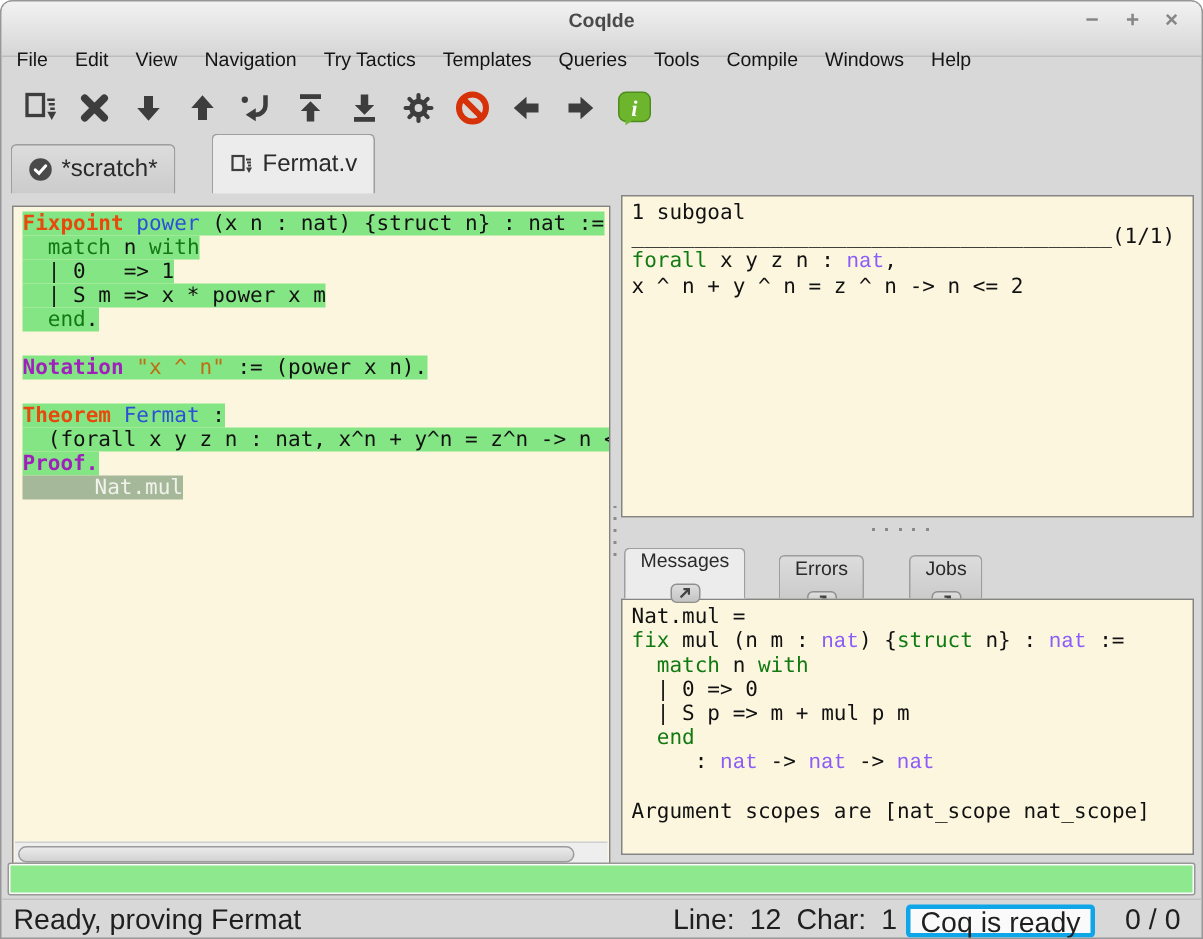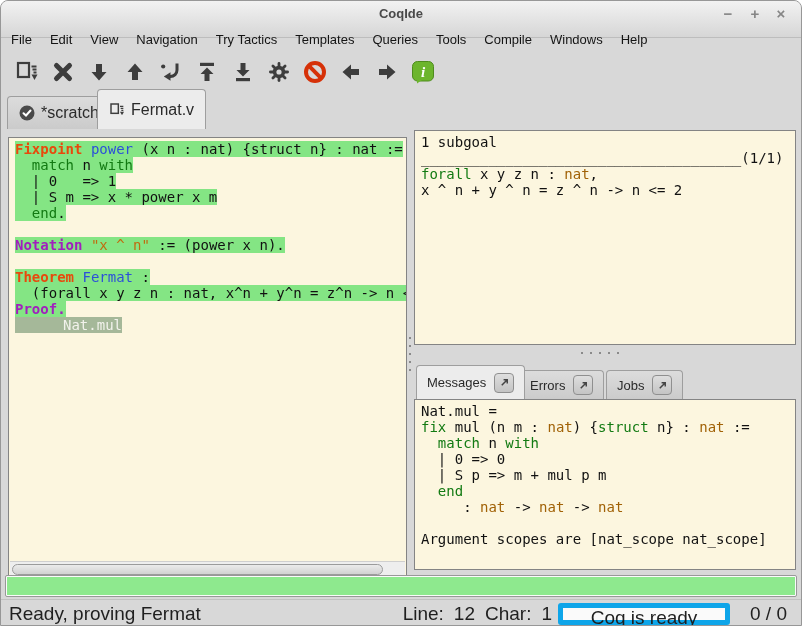--- a/index.html
+++ b/index.html
@@ -24,76 +24,76 @@
     align-items:center;padding-left:8px;}
   .tool-btn{width:36px;height:32px;display:flex;align-items:center;justify-content:center;}
   .tool-icon{width:24px;height:24px;display:block;}
   .tool-icon svg{width:100%;height:100%;display:block;}
   
   .tabbar{position:absolute;left:0;top:92px;right:0;height:36px;}
   .tab{position:absolute;bottom:0;display:flex;align-items:center;gap:6px;
     padding:16px 11px;font-size:16px;color:#2a2a2a;
     background:linear-gradient(#dcdcdc,#cbcbcb);border:1px solid #9e9e9e;
     border-bottom:none;border-radius:4px 4px 0 0;height:28px;}
-  .tab.active{height:40px;background:#ececec;z-index:2;}
+  .tab.active{height:40px;background:#ececec;z-index:2;margin-left:44px;}
   .tab1{left:6px}.tab2{left:96px}
   .tabicon{width:16px;height:16px;display:block;}
   .tabicon svg{width:100%;height:100%;display:block;}
   
   .pane{position:absolute;background:#fcf6df;border:1px solid #848484;overflow:hidden;}
   .editor{left:7px;top:136px;width:399px;height:442px;}
   .goalspane{left:413px;top:129px;width:382px;height:215px;}
   .msgpane{left:413px;top:398px;width:382px;height:171px;}
   .code{font-family:"DejaVu Sans Mono",monospace;font-size:14px;line-height:16px;
     padding:3px 0 0 6px;white-space:pre;color:#111;}
   .code-line{min-height:16px;white-space:pre;}
   .tok-kw{color:#e8490c;font-weight:bold;}
   .tok-vio{color:#a11fbd;font-weight:bold;}
   .tok-id{color:#2c50d8;}
   .tok-gal{color:#127a12;}
-  .tok-type{color:#a16207;}
+  .tok-type{color:#8b5cf6;font-family:Liberation Mono, monospace;}
   .tok-str{color:#c06c10;}
   .hl-proc{background:#84e584;}
   .hl-sent{background:#a5b899;color:#f2f2ec;padding-left:48px;}
   
   .hscroll{position:absolute;left:1px;right:1px;bottom:1px;height:16px;background:#eeeeee;
     border-top:1px solid #cfcfcf;}
   .hthumb{position:absolute;left:2px;top:2px;height:11px;width:94%;
     background:linear-gradient(#ebebeb,#d2d2d2);border:1px solid #9b9b9b;border-radius:6px;}
   
   .vgrip{position:absolute;left:407px;top:336px;width:4px;height:38px;
     background:repeating-linear-gradient(to bottom,#8a8a8a 0 2px,transparent 2px 8px);
     background-size:2px 100%;background-repeat:no-repeat;background-position:center;}
   .hgrip{position:absolute;left:580px;top:350px;width:44px;height:4px;
     background:repeating-linear-gradient(to right,#8a8a8a 0 2px,transparent 2px 9px);
     background-size:100% 2px;background-repeat:no-repeat;background-position:center;}
   
   .msgtabs{position:absolute;left:413px;top:362px;width:382px;height:36px;}
   .msgtab{position:absolute;bottom:0;display:flex;align-items:center;gap:8px;
     padding:0 10px;font-size:13px;color:#2a2a2a;height:29px;
     background:linear-gradient(#dcdcdc,#cbcbcb);border:1px solid #9e9e9e;
-    border-bottom:none;border-radius:4px 4px 0 0;}
+    border-bottom:none;border-radius:4px 4px 0 0;flex-direction:column;}
   .msgtab.active{height:34px;background:#ececec;z-index:2;}
   .mt1{left:2px}.mt2{left:105px}.mt3{left:192px}
   .detach{width:20px;height:20px;border:1px solid #8f8f8f;border-radius:4px;
     background:linear-gradient(#dedede,#c4c4c4);display:flex;align-items:center;
     justify-content:center;}
   .detach svg{width:11px;height:11px;display:block;}
   
   .progress{position:absolute;left:4px;right:4px;top:574px;height:22px;
     background:#fbfbfb;border:1px solid #989898;border-radius:2px;}
   .pfill{position:absolute;left:1px;top:1px;bottom:1px;right:1px;background:#8ee98e;}
   .statusbar{position:absolute;left:0;right:0;top:598px;height:28px;
     border-top:1px solid #c2c2c2;display:flex;align-items:center;
     font-size:19px;color:#1f1f1f;padding:0 8px;}
   .sb-left{flex:0 0 auto;}
   .sb-right{margin-left:auto;display:flex;align-items:center;}
   .sb-lbl{margin-right:10px;}
   .sb-val{margin-right:10px;}
-  .coqstatus{width:172px;height:22px;background:#fafafa;border:5px solid #0ea5e9;
+  .coqstatus{width:126px;height:22px;background:#fafafa;border:3px solid #0ea5e9;
     border-radius:3px;text-align:center;line-height:20px;margin:0 6px;}
   .counter{margin-left:14px;margin-right:6px;}
 </style>
 </head>
 <body>
 
 <div class="window">
 
   <div class="titlebar">
     <span class="title">CoqIde</span>

